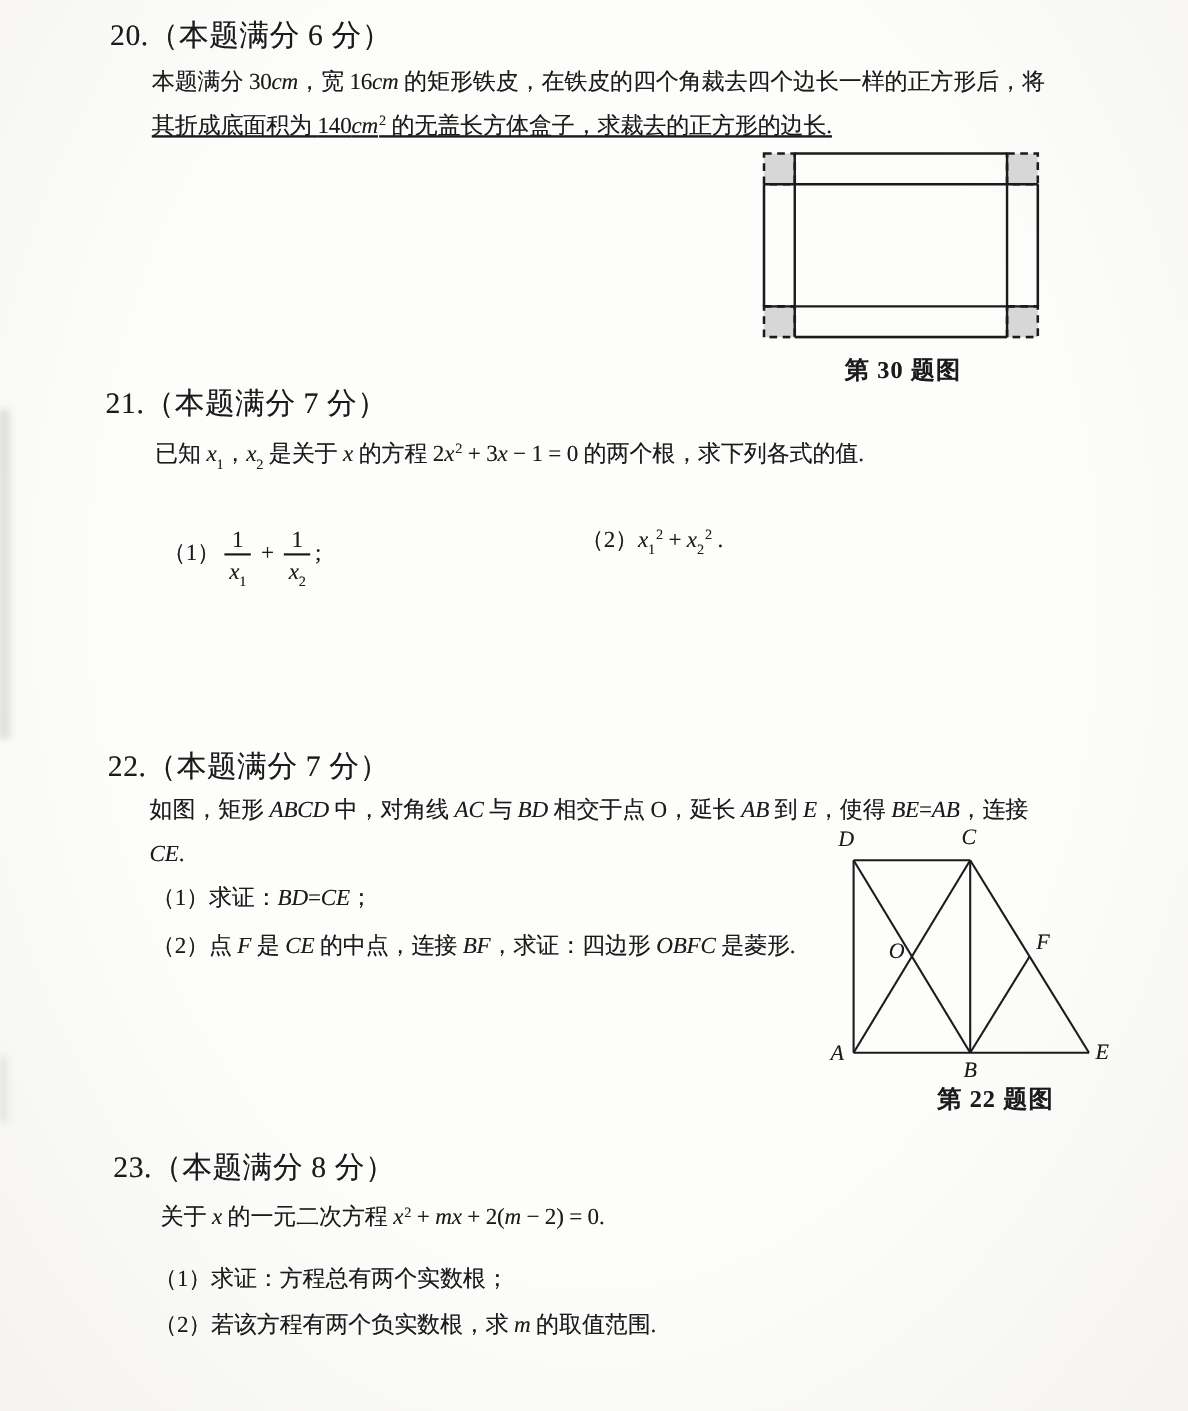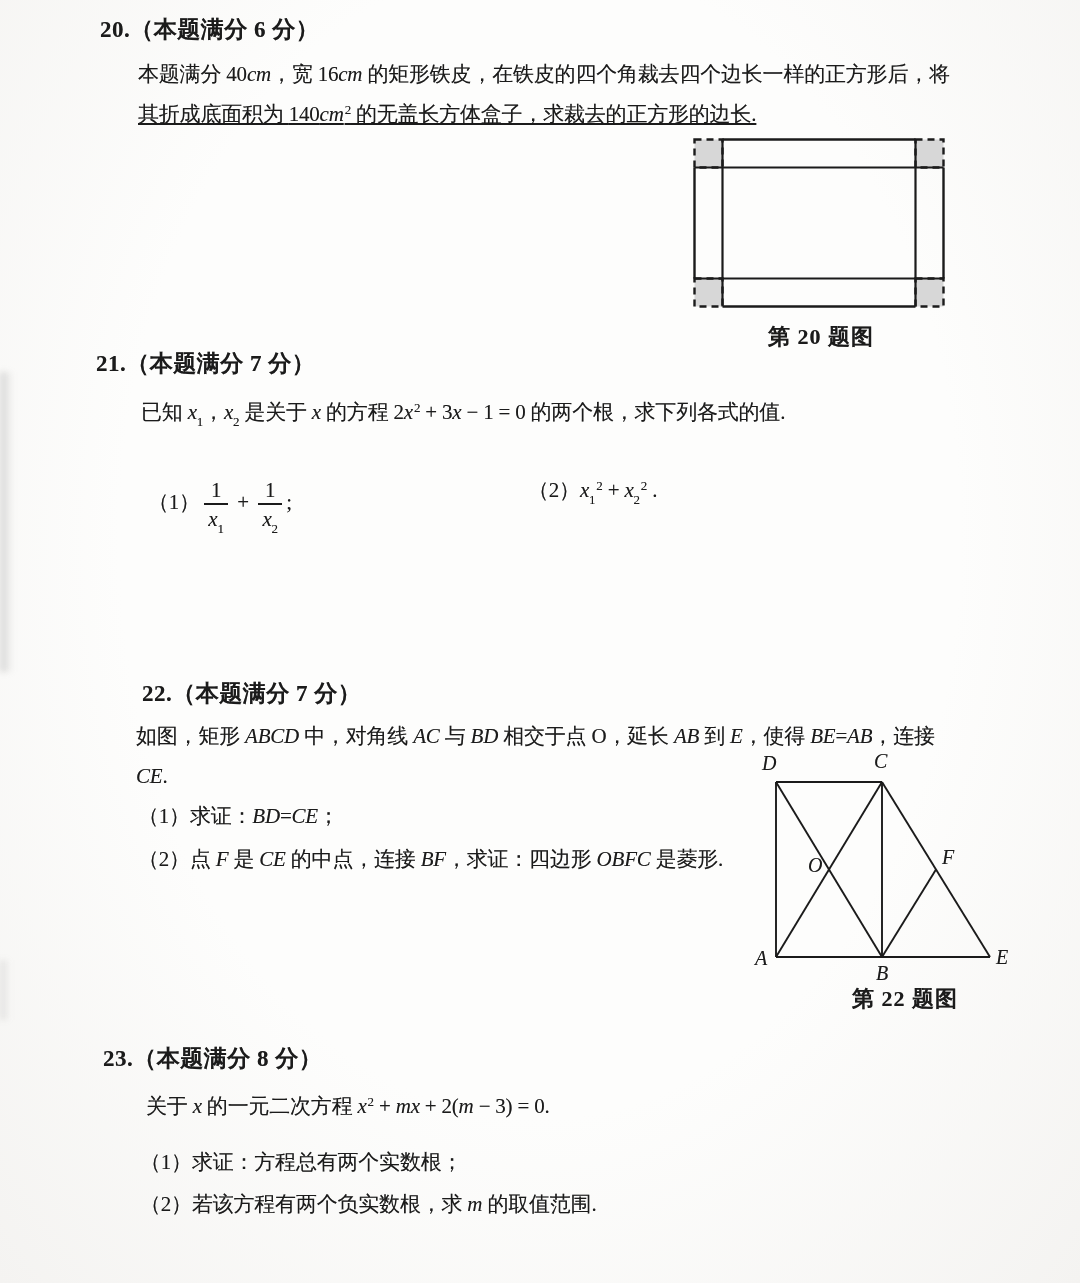--- a/index.html
+++ b/index.html
@@ -8,22 +8,22 @@
     width:1080px;height:1283px;
     margin:0 auto;
     background:radial-gradient(ellipse at 50% 42%, #fdfdfc 55%, #f4f3f1 100%);
     overflow:hidden;
     font-family:"Liberation Serif","DejaVu Serif",serif;
     color:#1b1b1b;
   }
   .abs{position:absolute;}
   .q-header{
     position:absolute;
-    font-size:23px;
-    font-weight:bold;
+    font-size:27px;
+    font-weight:normal;
     letter-spacing:0.5px;
     white-space:nowrap;
     text-shadow:0 0 0.5px rgba(0,0,0,0.45);
   }
   .q-line{
     position:absolute;
     font-size:21px;
     white-space:nowrap;
     letter-spacing:-0.2px;
     text-shadow:0 0 0.5px rgba(0,0,0,0.4);
@@ -63,54 +63,54 @@
 </head>
 <body>
 
 <div class="page">
 
   <div class="edge-shadow"></div>
   <div class="edge-shadow2"></div>
 
   <section>
     <div class="q-header" style="left:100px;top:14px;">20.（本题满分 6 分）</div>
-    <div class="q-line" style="left:138px;top:60px;"><span class="seg-t">本题满分 </span><span class="seg-r">40</span><span class="seg-m">cm</span><span class="seg-t">，宽 </span><span class="seg-r">16</span><span class="seg-m">cm</span><span class="seg-t"> 的矩形铁皮，在铁皮的四个角裁去四个边长一样的正方形后，将</span></div>
+    <div class="q-line" style="left:138px;top:60px;"><span class="seg-t">本题满分 </span><span class="seg-r">30</span><span class="seg-m">cm</span><span class="seg-t">，宽 </span><span class="seg-r">16</span><span class="seg-m">cm</span><span class="seg-t"> 的矩形铁皮，在铁皮的四个角裁去四个边长一样的正方形后，将</span></div>
     <div class="q-line" style="left:138px;top:100px;text-decoration:underline;"><span class="seg-t">其折成底面积为 </span><span class="seg-r">140</span><span class="seg-m">cm</span><sup class="seg-sup">2</sup><span class="seg-t"> 的无盖长方体盒子，求裁去的正方形的边长.</span></div>
 
     <div class="abs" style="left:693px;top:138px;">
       <svg width="252" height="170" viewBox="0 0 252 170">
 
         <rect x="1.5" y="1.5" width="28" height="28" fill="#d7d7d7" stroke="#1b1b1b" stroke-width="2.4" stroke-dasharray="7 5"></rect>
         <rect x="222.5" y="1.5" width="28" height="28" fill="#d7d7d7" stroke="#1b1b1b" stroke-width="2.4" stroke-dasharray="7 5"></rect>
         <rect x="1.5" y="140.5" width="28" height="28" fill="#d7d7d7" stroke="#1b1b1b" stroke-width="2.4" stroke-dasharray="7 5"></rect>
         <rect x="222.5" y="140.5" width="28" height="28" fill="#d7d7d7" stroke="#1b1b1b" stroke-width="2.4" stroke-dasharray="7 5"></rect>
 
         <path d="M29.5 1.5 H222.5 M29.5 168.5 H222.5 M1.5 29.5 V140.5 M250.5 29.5 V140.5" stroke="#1b1b1b" stroke-width="2.4" fill="none"></path>
 
         <path d="M29.5 1.5 V168.5 M222.5 1.5 V168.5 M1.5 29.5 H250.5 M1.5 140.5 H250.5" stroke="#1b1b1b" stroke-width="2.2" fill="none"></path>
       </svg>
     </div>
-    <div class="fig-caption" style="left:768px;top:322px;">第 20 题图</div>
+    <div class="fig-caption" style="left:768px;top:322px;">第 30 题图</div>
   </section>
 
   <section>
     <div class="q-header" style="left:96px;top:348px;">21.（本题满分 7 分）</div>
     <div class="q-line" style="left:141px;top:398px;"><span class="seg-t">已知 </span><span class="seg-m">x</span><sub class="seg-sub">1</sub><span class="seg-t">，</span><span class="seg-m">x</span><sub class="seg-sub">2</sub><span class="seg-t"> 是关于 </span><span class="seg-m">x</span><span class="seg-t"> 的方程 </span><span class="seg-r">2</span><span class="seg-m">x</span><sup class="seg-sup">2</sup><span class="seg-r"> + 3</span><span class="seg-m">x</span><span class="seg-r"> − 1 = 0</span><span class="seg-t"> 的两个根，求下列各式的值.</span></div>
     <div class="q-line" style="left:148px;top:478px;"><span class="seg-t">（1）</span><span class="frac">
           <span class="num"><span class="seg-r">1</span></span>
           <span class="den"><span class="seg-m">x</span><sub class="seg-sub">1</sub></span>
         </span><span class="seg-r"> + </span><span class="frac">
           <span class="num"><span class="seg-r">1</span></span>
           <span class="den"><span class="seg-m">x</span><sub class="seg-sub">2</sub></span>
         </span><span class="seg-r">;</span></div>
     <div class="q-line" style="left:528px;top:476px;"><span class="seg-t">（2）</span><span class="seg-m">x</span><sub class="seg-sub">1</sub><sup class="seg-sup">2</sup><span class="seg-r"> + </span><span class="seg-m">x</span><sub class="seg-sub">2</sub><sup class="seg-sup">2</sup><span class="seg-r"> .</span></div>
   </section>
 
   <section>
-    <div class="q-header" style="left:98px;top:678px;margin-left:44px;">22.（本题满分 7 分）</div>
+    <div class="q-header" style="left:98px;top:678px;">22.（本题满分 7 分）</div>
     <div class="q-line" style="left:136px;top:722px;"><span class="seg-t">如图，矩形 </span><span class="seg-m">ABCD</span><span class="seg-t"> 中，对角线 </span><span class="seg-m">AC</span><span class="seg-t"> 与 </span><span class="seg-m">BD</span><span class="seg-t"> 相交于点 </span><span class="seg-r">O</span><span class="seg-t">，延长 </span><span class="seg-m">AB</span><span class="seg-t"> 到 </span><span class="seg-m">E</span><span class="seg-t">，使得 </span><span class="seg-m">BE</span><span class="seg-r">=</span><span class="seg-m">AB</span><span class="seg-t">，连接</span></div>
     <div class="q-line" style="left:136px;top:764px;"><span class="seg-m">CE</span><span class="seg-r">.</span></div>
     <div class="q-line" style="left:138px;top:802px;text-align:center;"><span class="seg-t">（1）求证：</span><span class="seg-m">BD</span><span class="seg-r">=</span><span class="seg-m">CE</span><span class="seg-t">；</span></div>
     <div class="q-line" style="left:138px;top:845px;"><span class="seg-t">（2）点 </span><span class="seg-m">F</span><span class="seg-t"> 是 </span><span class="seg-m">CE</span><span class="seg-t"> 的中点，连接 </span><span class="seg-m">BF</span><span class="seg-t">，求证：四边形 </span><span class="seg-m">OBFC</span><span class="seg-t"> 是菱形.</span></div>
 
     <div class="abs" style="left:750px;top:750px;width:272px;height:240px;">
       <svg width="272" height="240" viewBox="0 0 272 240">
         <g stroke="#1b1b1b" stroke-width="1.9" fill="none">
           <path d="M26 207 L26 32"></path>
           <path d="M26 32 L132 32"></path>
@@ -128,18 +128,18 @@
       <span class="fig-label" style="left:192px;top:96px;">F</span>
       <span class="fig-label" style="left:5px;top:197px;">A</span>
       <span class="fig-label" style="left:126px;top:212px;">B</span>
       <span class="fig-label" style="left:246px;top:196px;">E</span>
     </div>
     <div class="fig-caption" style="left:852px;top:984px;">第 22 题图</div>
   </section>
 
   <section>
     <div class="q-header" style="left:103px;top:1043px;">23.（本题满分 8 分）</div>
-    <div class="q-line" style="left:146px;top:1092px;"><span class="seg-t">关于 </span><span class="seg-m">x</span><span class="seg-t"> 的一元二次方程 </span><span class="seg-m">x</span><sup class="seg-sup">2</sup><span class="seg-r"> + </span><span class="seg-m">mx</span><span class="seg-r"> + 2(</span><span class="seg-m">m</span><span class="seg-r"> − 3) = 0.</span></div>
+    <div class="q-line" style="left:146px;top:1092px;"><span class="seg-t">关于 </span><span class="seg-m">x</span><span class="seg-t"> 的一元二次方程 </span><span class="seg-m">x</span><sup class="seg-sup">2</sup><span class="seg-r"> + </span><span class="seg-m">mx</span><span class="seg-r"> + 2(</span><span class="seg-m">m</span><span class="seg-r"> − 2) = 0.</span></div>
     <div class="q-line" style="left:140px;top:1148px;"><span class="seg-t">（1）求证：方程总有两个实数根；</span></div>
     <div class="q-line" style="left:140px;top:1190px;"><span class="seg-t">（2）若该方程有两个负实数根，求 </span><span class="seg-m">m</span><span class="seg-t"> 的取值范围.</span></div>
   </section>
 
 </div>
 
 </body></html>

